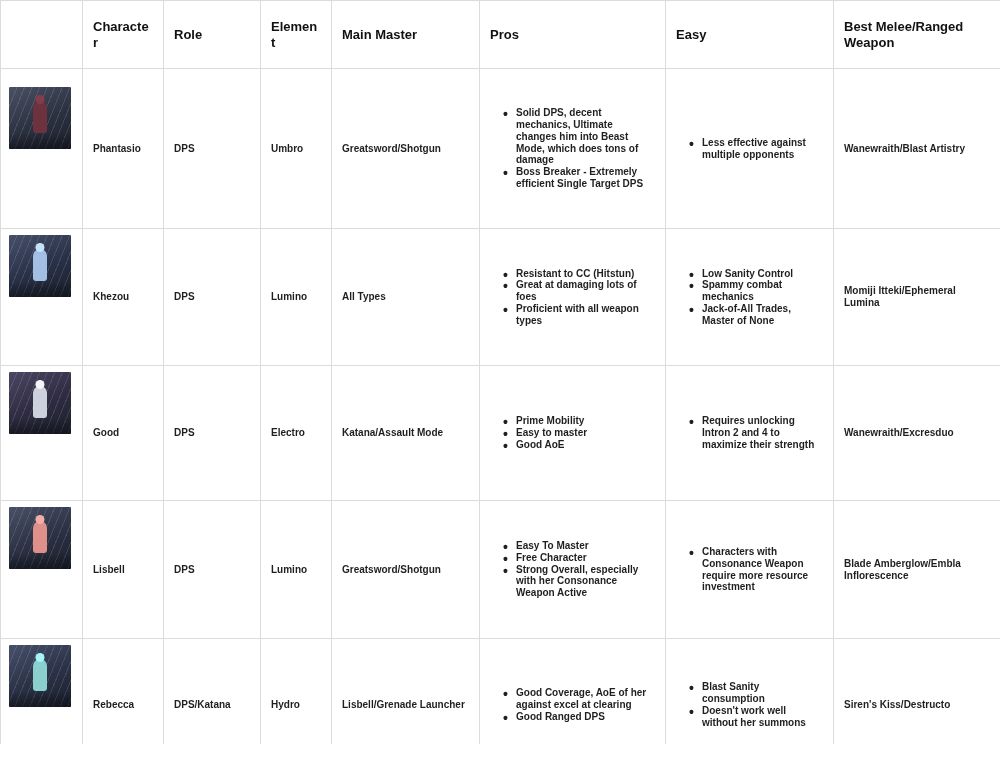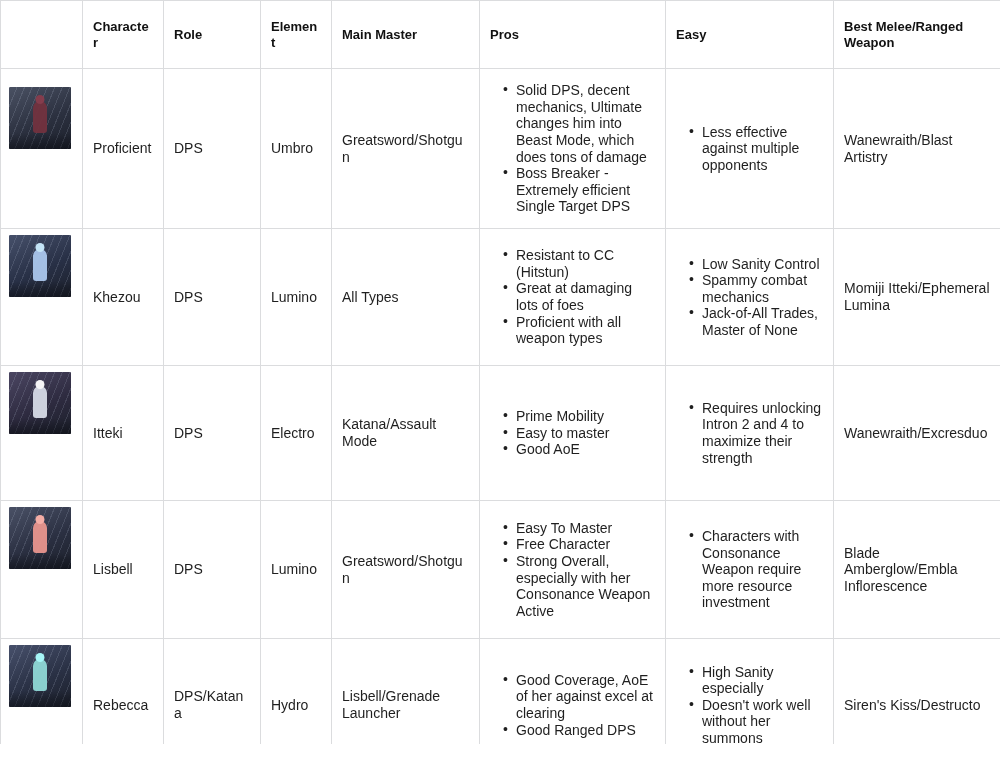--- a/index.html
+++ b/index.html
@@ -1,20 +1,20 @@
 <!DOCTYPE html>
 <html><head>
 <meta charset="utf-8">
 <style>
   html,body{margin:0;padding:0;background:#ffffff;}
   body{font-family:"Liberation Sans","DejaVu Sans",sans-serif;color:#1f1f1f;width:1000px;}
   .sheet{width:1000px;height:744px;overflow:hidden;position:relative;background:#0ea5e9;}
   table.char-table{border-collapse:collapse;table-layout:fixed;width:1000px;}
   .char-table td,.char-table th{border:1px solid #dbdcde;background:#fff;vertical-align:middle;
-    padding:6px 10px;font-size:14px;line-height:1.18;font-weight:400;text-align:left;
+    padding:6px 10px;font-size:10px;line-height:1.18;font-weight:700;text-align:left;
     overflow:hidden;word-wrap:break-word;}
   .char-table thead th{font-weight:700;font-size:13px;color:#111;vertical-align:middle;}
   thead tr{height:68px;}
   tbody tr:nth-child(1){height:160px;}
   tbody tr:nth-child(2){height:137px;}
   tbody tr:nth-child(3){height:135px;}
   tbody tr:nth-child(4){height:138px;}
   tbody tr:nth-child(5){height:133px;}
   td.portrait-cell{vertical-align:top;padding:6px 8px;}
   tbody tr:nth-child(1) td.portrait-cell{padding-top:18px;}
@@ -62,21 +62,21 @@
       </tr>
     </thead>
     <tbody id="table-body">
         <tr>
     <td class="portrait-cell">
       <div class="portrait" style="--sky: #4a5163; --base: #2c3140; --accent: #72323f;">
         <span class="figure"></span>
         <span class="ground"></span>
       </div>
     </td>
-    <td><span>Proficient</span></td>
+    <td><span>Phantasio</span></td>
     <td><span>DPS</span></td>
     <td><span>Umbro</span></td>
     <td><span>Greatsword/Shotgun</span></td>
     <td>
             <ul class="points">
               <li>Solid DPS, decent mechanics, Ultimate changes him into Beast Mode, which does tons of damage</li>
               <li>Boss Breaker - Extremely efficient Single Target DPS</li>
             </ul>
           </td>
     <td>
@@ -113,21 +113,21 @@
           </td>
     <td><span>Momiji Itteki/Ephemeral Lumina</span></td>
   </tr>
         <tr>
     <td class="portrait-cell">
       <div class="portrait" style="--sky: #4b4662; --base: #2e2b40; --accent: #d6dae6;">
         <span class="figure"></span>
         <span class="ground"></span>
       </div>
     </td>
-    <td><span>Itteki</span></td>
+    <td><span>Good</span></td>
     <td><span>DPS</span></td>
     <td><span>Electro</span></td>
     <td><span>Katana/Assault Mode</span></td>
     <td>
             <ul class="points">
               <li>Prime Mobility</li>
               <li>Easy to master</li>
               <li>Good AoE</li>
             </ul>
           </td>
@@ -175,21 +175,21 @@
     <td><span>Hydro</span></td>
     <td><span>Lisbell/Grenade Launcher</span></td>
     <td>
             <ul class="points">
               <li>Good Coverage, AoE of her against excel at clearing</li>
               <li>Good Ranged DPS</li>
             </ul>
           </td>
     <td>
             <ul class="points">
-              <li>High Sanity especially</li>
+              <li>Blast Sanity consumption</li>
               <li>Doesn't work well without her summons</li>
             </ul>
           </td>
     <td><span>Siren's Kiss/Destructo</span></td>
   </tr>
       </tbody>
   </table>
   <div class="bottom-edge"></div>
 </div>
 

